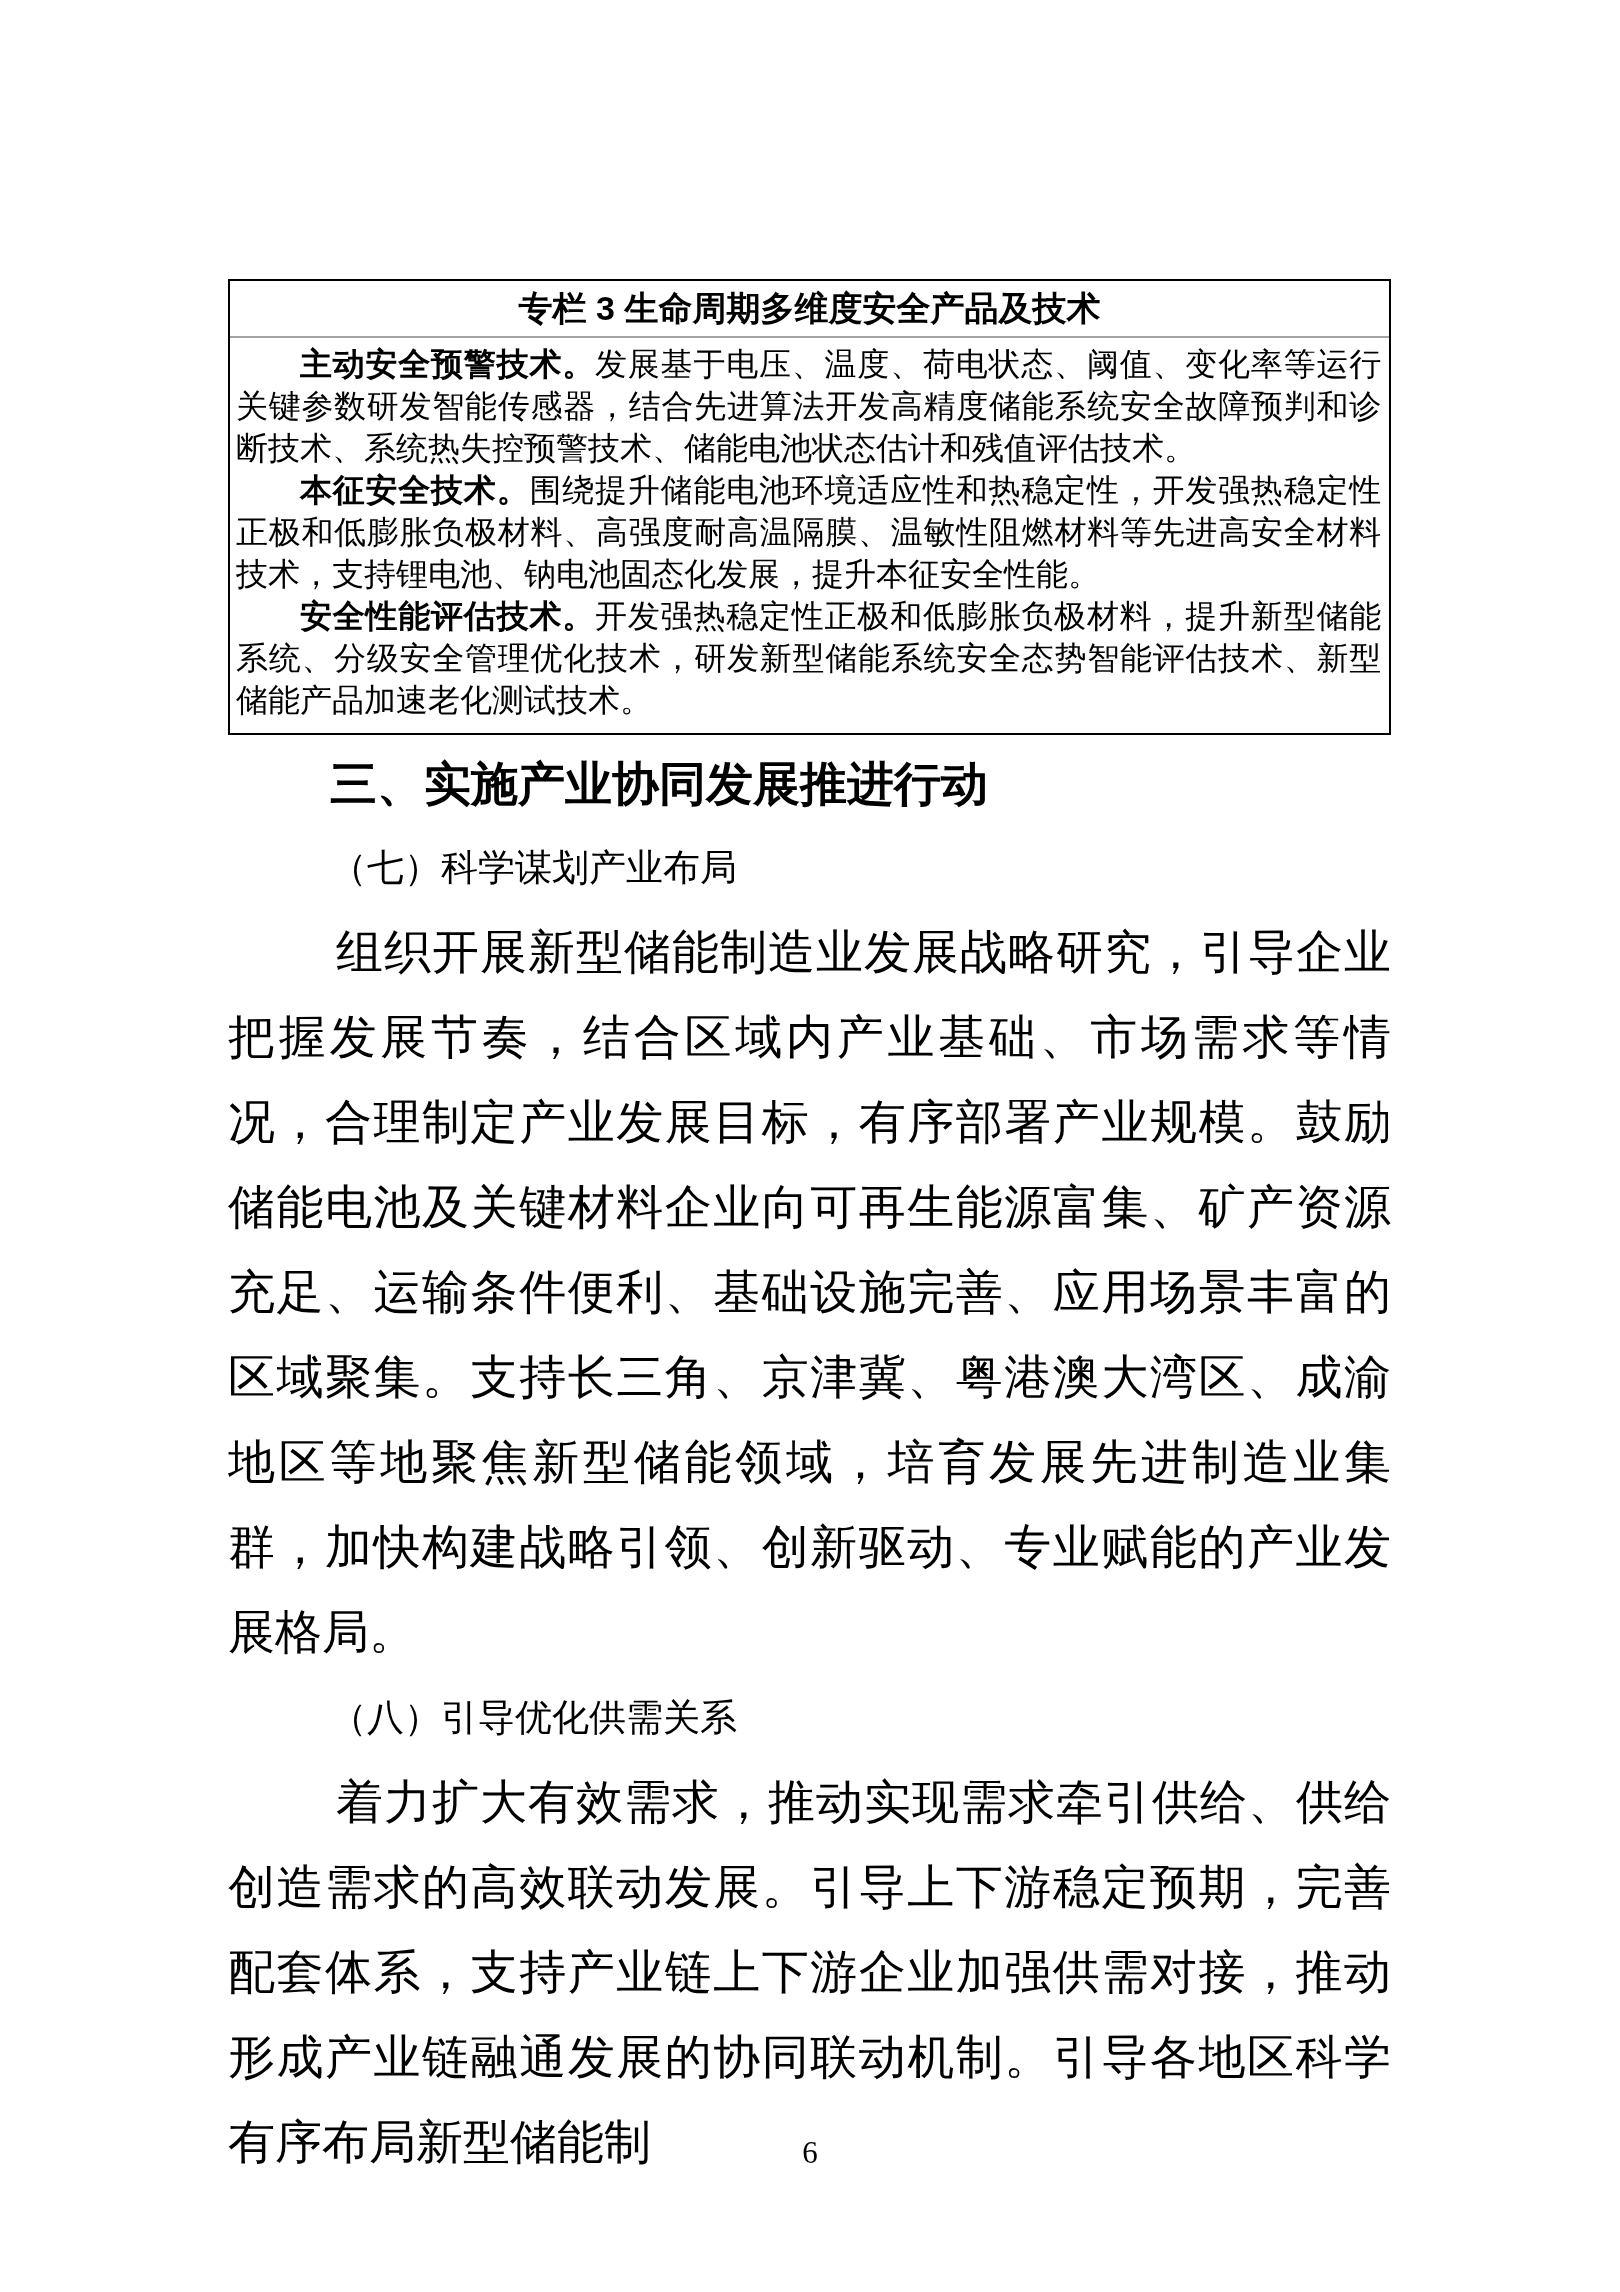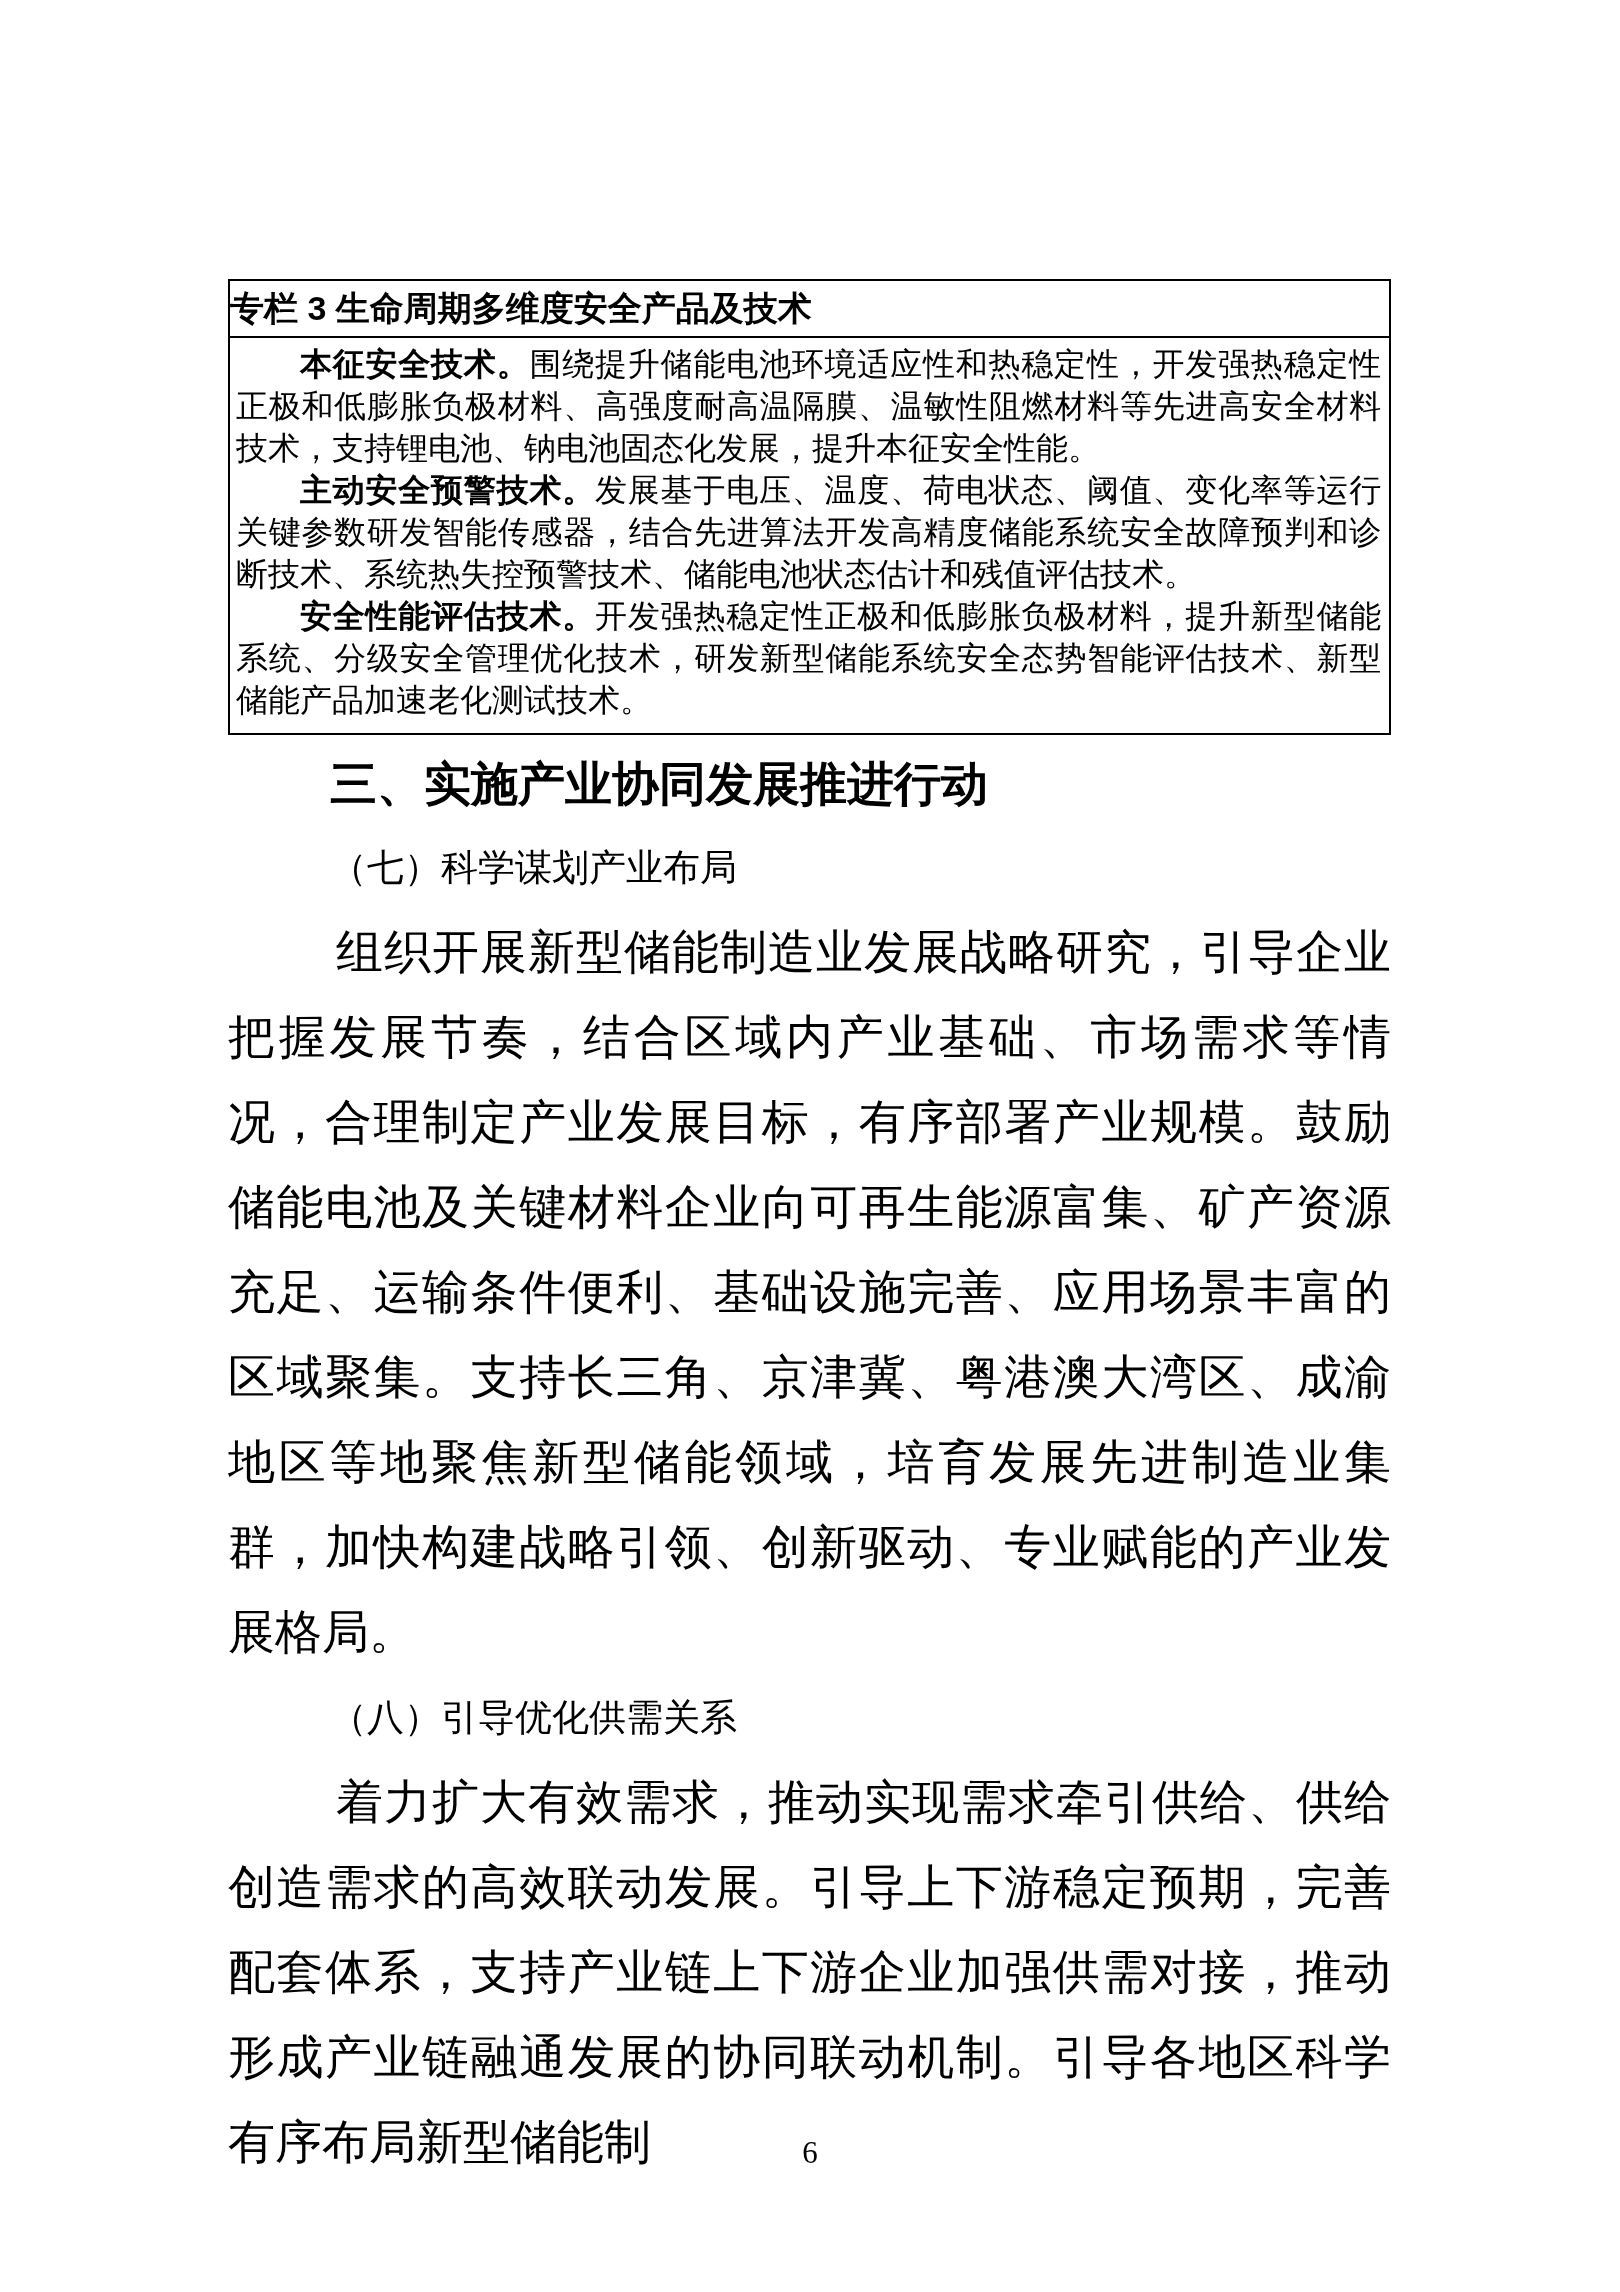--- a/index.html
+++ b/index.html
@@ -19,23 +19,24 @@
     top: 279px;
     width: 1163px;
   }
   
   .callout-box {
     border: 2.9px solid #000;
     box-sizing: border-box;
     width: 100%;
   }
   .callout-title {
-    border-bottom: 2px solid #000000;
+    border-bottom: 2px solid #a3a3a3;
     height: 55px;
     line-height: 55px;
+    text-align: center;
     font-family: "Liberation Sans", sans-serif;
     font-weight: bold;
     font-size: 34px;
   }
   .callout-body { padding: 4.9px 7.8px 11.8px 5.9px; }
   .callout-body p {
     margin: 0;
     font-size: 32px;
     line-height: 42px;
     text-align: justify;
@@ -83,22 +84,22 @@
 </style>
 </head>
 <body>
 
 <div class="page">
   <div class="content">
 
     <div class="callout-box">
       <div class="callout-title">专栏 3 生命周期多维度安全产品及技术</div>
       <div class="callout-body">
+        <p><span class="callout-lead">主动安全预警技术。</span><span>发展基于电压、温度、荷电状态、阈值、变化率等运行关键参数研发智能传感器，结合先进算法开发高精度储能系统安全故障预判和诊断技术、系统热失控预警技术、储能电池状态估计和残值评估技术。</span></p>
         <p><span class="callout-lead">本征安全技术。</span><span>围绕提升储能电池环境适应性和热稳定性，开发强热稳定性正极和低膨胀负极材料、高强度耐高温隔膜、温敏性阻燃材料等先进高安全材料技术，支持锂电池、钠电池固态化发展，提升本征安全性能。</span></p>
-        <p><span class="callout-lead">主动安全预警技术。</span><span>发展基于电压、温度、荷电状态、阈值、变化率等运行关键参数研发智能传感器，结合先进算法开发高精度储能系统安全故障预判和诊断技术、系统热失控预警技术、储能电池状态估计和残值评估技术。</span></p>
         <p><span class="callout-lead">安全性能评估技术。</span><span>开发强热稳定性正极和低膨胀负极材料，提升新型储能系统、分级安全管理优化技术，研发新型储能系统安全态势智能评估技术、新型储能产品加速老化测试技术。</span></p>
       </div>
     </div>
 
     <h2 class="section-heading">三、实施产业协同发展推进行动</h2>
 
     <h3 class="sub-heading first">（七）科学谋划产业布局</h3>
 
     <p class="body-par">组织开展新型储能制造业发展战略研究，引导企业把握发展节奏，结合区域内产业基础、市场需求等情况，合理制定产业发展目标，有序部署产业规模。鼓励储能电池及关键材料企业向可再生能源富集、矿产资源充足、运输条件便利、基础设施完善、应用场景丰富的区域聚集。支持长三角、京津冀、粤港澳大湾区、成渝地区等地聚焦新型储能领域，培育发展先进制造业集群，加快构建战略引领、创新驱动、专业赋能的产业发展格局。</p>
 

